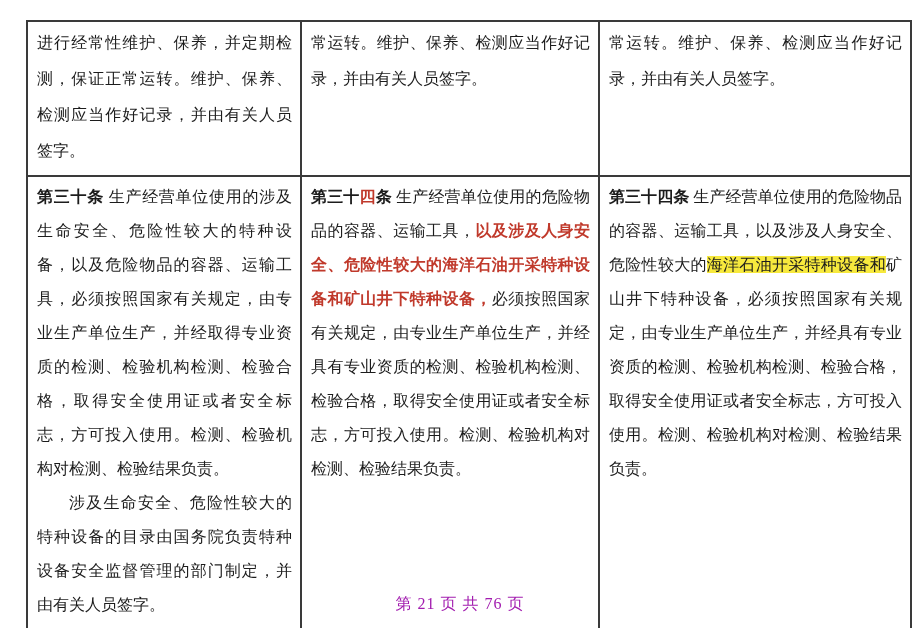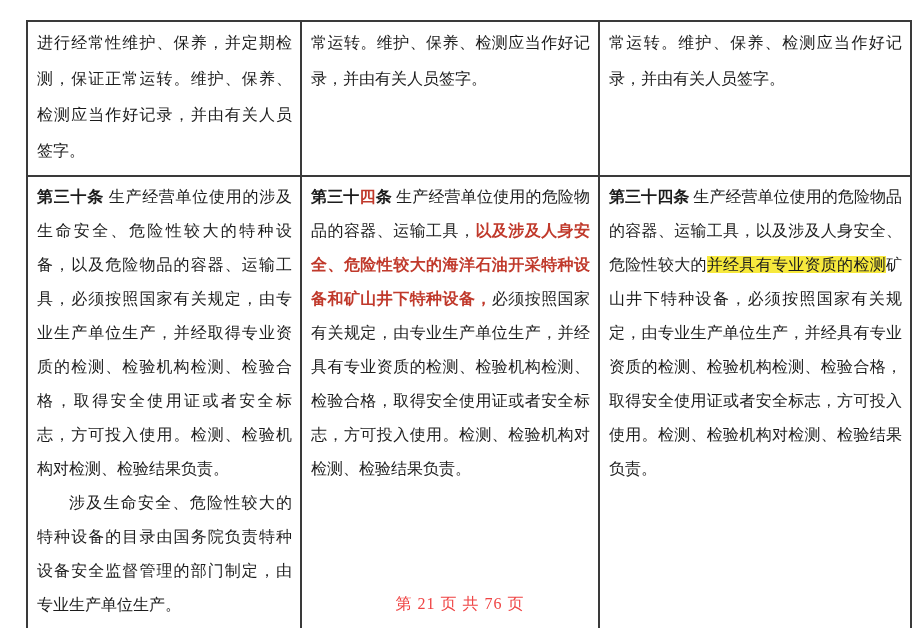--- a/index.html
+++ b/index.html
@@ -40,21 +40,21 @@
   .para.indent{text-indent:2em;}
   .seg-normal{font-weight:normal;}
   .seg-bold{font-weight:bold;}
   .seg-bold-red{font-weight:bold;color:var(--red);}
   .seg-red{font-weight:bold;color:var(--red);}
   .seg-highlight{background:var(--hl);}
   .footer{
     position:absolute;left:0;right:0;top:594px;
     text-align:center;
     font-size:16px;
-    color:#ef4444;
+    color:#a21caf;
     letter-spacing:1px;
   }
 </style>
 </head>
 <body>
 
 <div class="page">
   <table class="cmp">
     <tbody>
       <tr class="r1">
@@ -64,26 +64,26 @@
         <td class="c2">
             <p class="para"><span class="seg-normal">常运转。维护、保养、检测应当作好记录，并由有关人员签字。</span></p>
           </td>
         <td class="c3">
             <p class="para"><span class="seg-normal">常运转。维护、保养、检测应当作好记录，并由有关人员签字。</span></p>
           </td>
       </tr>
       <tr class="r2">
         <td class="c1">
             <p class="para"><span class="seg-bold">第三十条</span><span class="seg-normal"> 生产经营单位使用的涉及生命安全、危险性较大的特种设备，以及危险物品的容器、运输工具，必须按照国家有关规定，由专业生产单位生产，并经取得专业资质的检测、检验机构检测、检验合格，取得安全使用证或者安全标志，方可投入使用。检测、检验机构对检测、检验结果负责。</span></p>
-            <p class="para indent"><span class="seg-normal">涉及生命安全、危险性较大的特种设备的目录由国务院负责特种设备安全监督管理的部门制定，由专业生产单位生产。</span></p>
+            <p class="para indent"><span class="seg-normal">涉及生命安全、危险性较大的特种设备的目录由国务院负责特种设备安全监督管理的部门制定，并由有关人员签字。</span></p>
           </td>
         <td class="c2">
             <p class="para"><span class="seg-bold">第三十</span><span class="seg-bold-red">四</span><span class="seg-bold">条</span><span class="seg-normal"> 生产经营单位使用的危险物品的容器、运输工具，</span><span class="seg-red">以及涉及人身安全、危险性较大的海洋石油开采特种设备和矿山井下特种设备，</span><span class="seg-normal">必须按照国家有关规定，由专业生产单位生产，并经具有专业资质的检测、检验机构检测、检验合格，取得安全使用证或者安全标志，方可投入使用。检测、检验机构对检测、检验结果负责。</span></p>
           </td>
         <td class="c3">
-            <p class="para"><span class="seg-bold">第三十四条</span><span class="seg-normal"> 生产经营单位使用的危险物品的容器、运输工具，以及涉及人身安全、危险性较大的</span><span class="seg-highlight">并经具有专业资质的检测</span><span class="seg-normal">矿山井下特种设备，必须按照国家有关规定，由专业生产单位生产，并经具有专业资质的检测、检验机构检测、检验合格，取得安全使用证或者安全标志，方可投入使用。检测、检验机构对检测、检验结果负责。</span></p>
+            <p class="para"><span class="seg-bold">第三十四条</span><span class="seg-normal"> 生产经营单位使用的危险物品的容器、运输工具，以及涉及人身安全、危险性较大的</span><span class="seg-highlight">海洋石油开采特种设备和</span><span class="seg-normal">矿山井下特种设备，必须按照国家有关规定，由专业生产单位生产，并经具有专业资质的检测、检验机构检测、检验合格，取得安全使用证或者安全标志，方可投入使用。检测、检验机构对检测、检验结果负责。</span></p>
           </td>
       </tr>
     </tbody>
   </table>
 
   <div class="footer">第 21 页 共 76 页</div>
 </div>
 
 </body></html>

